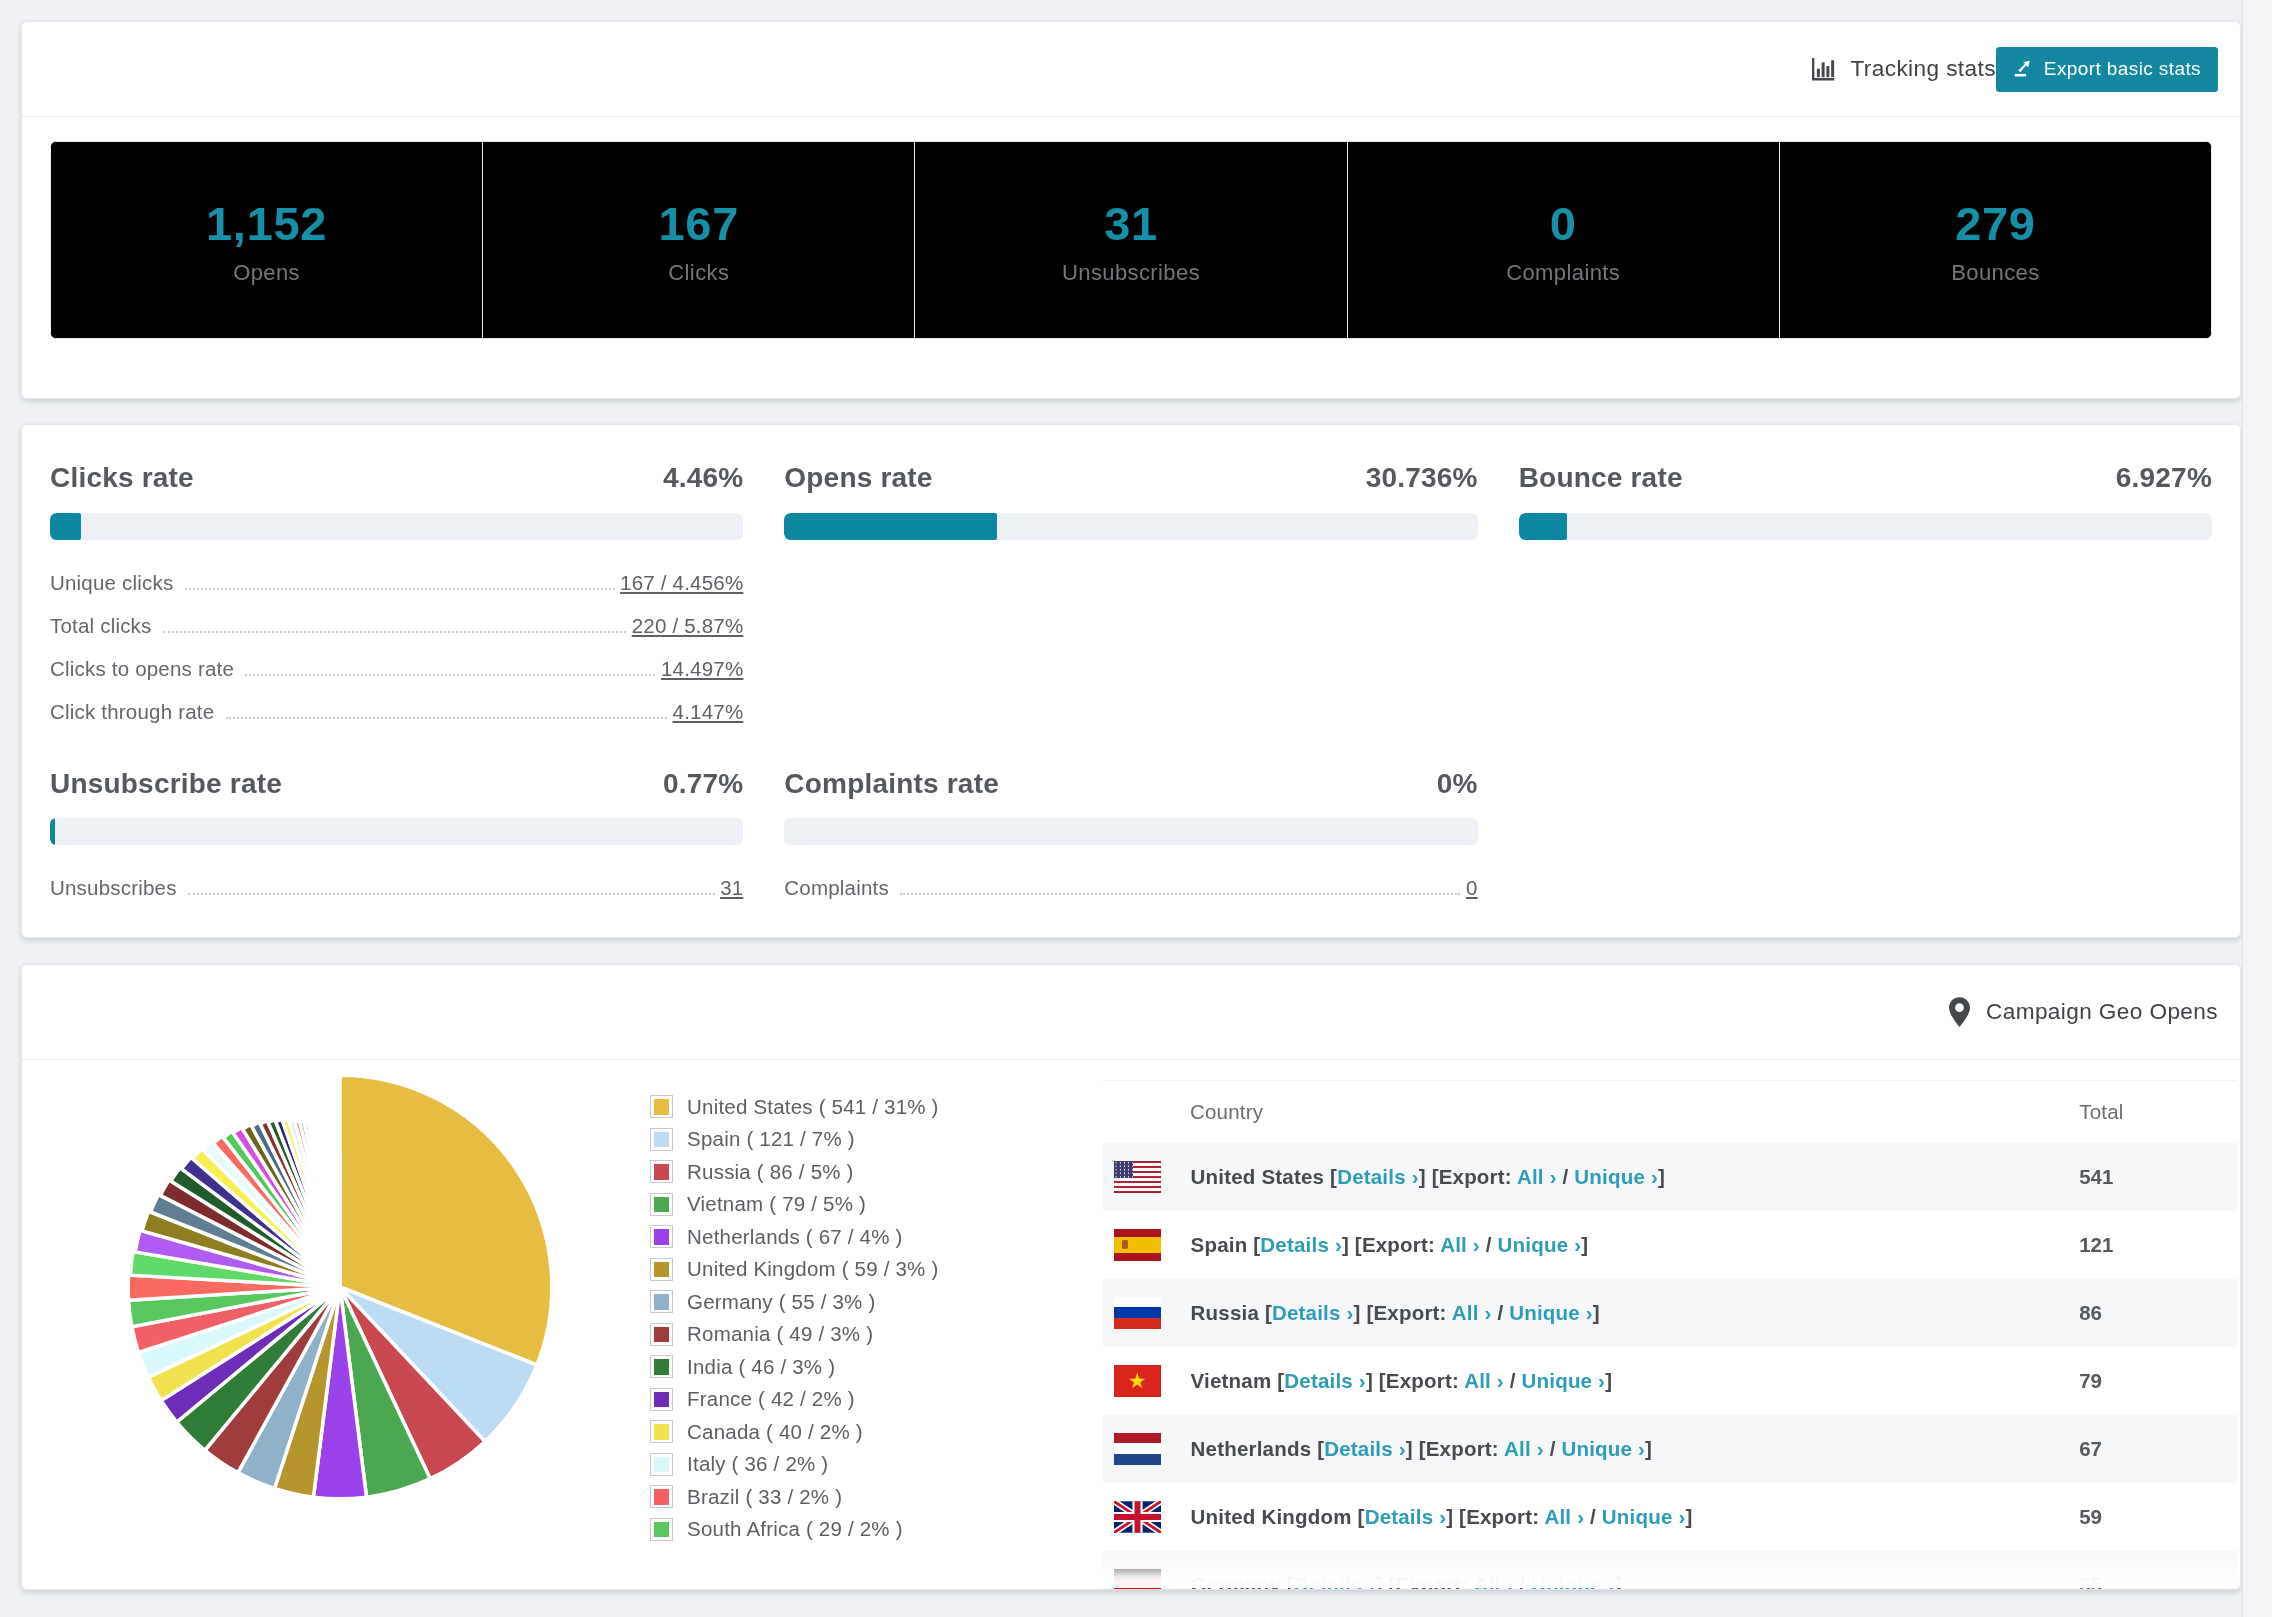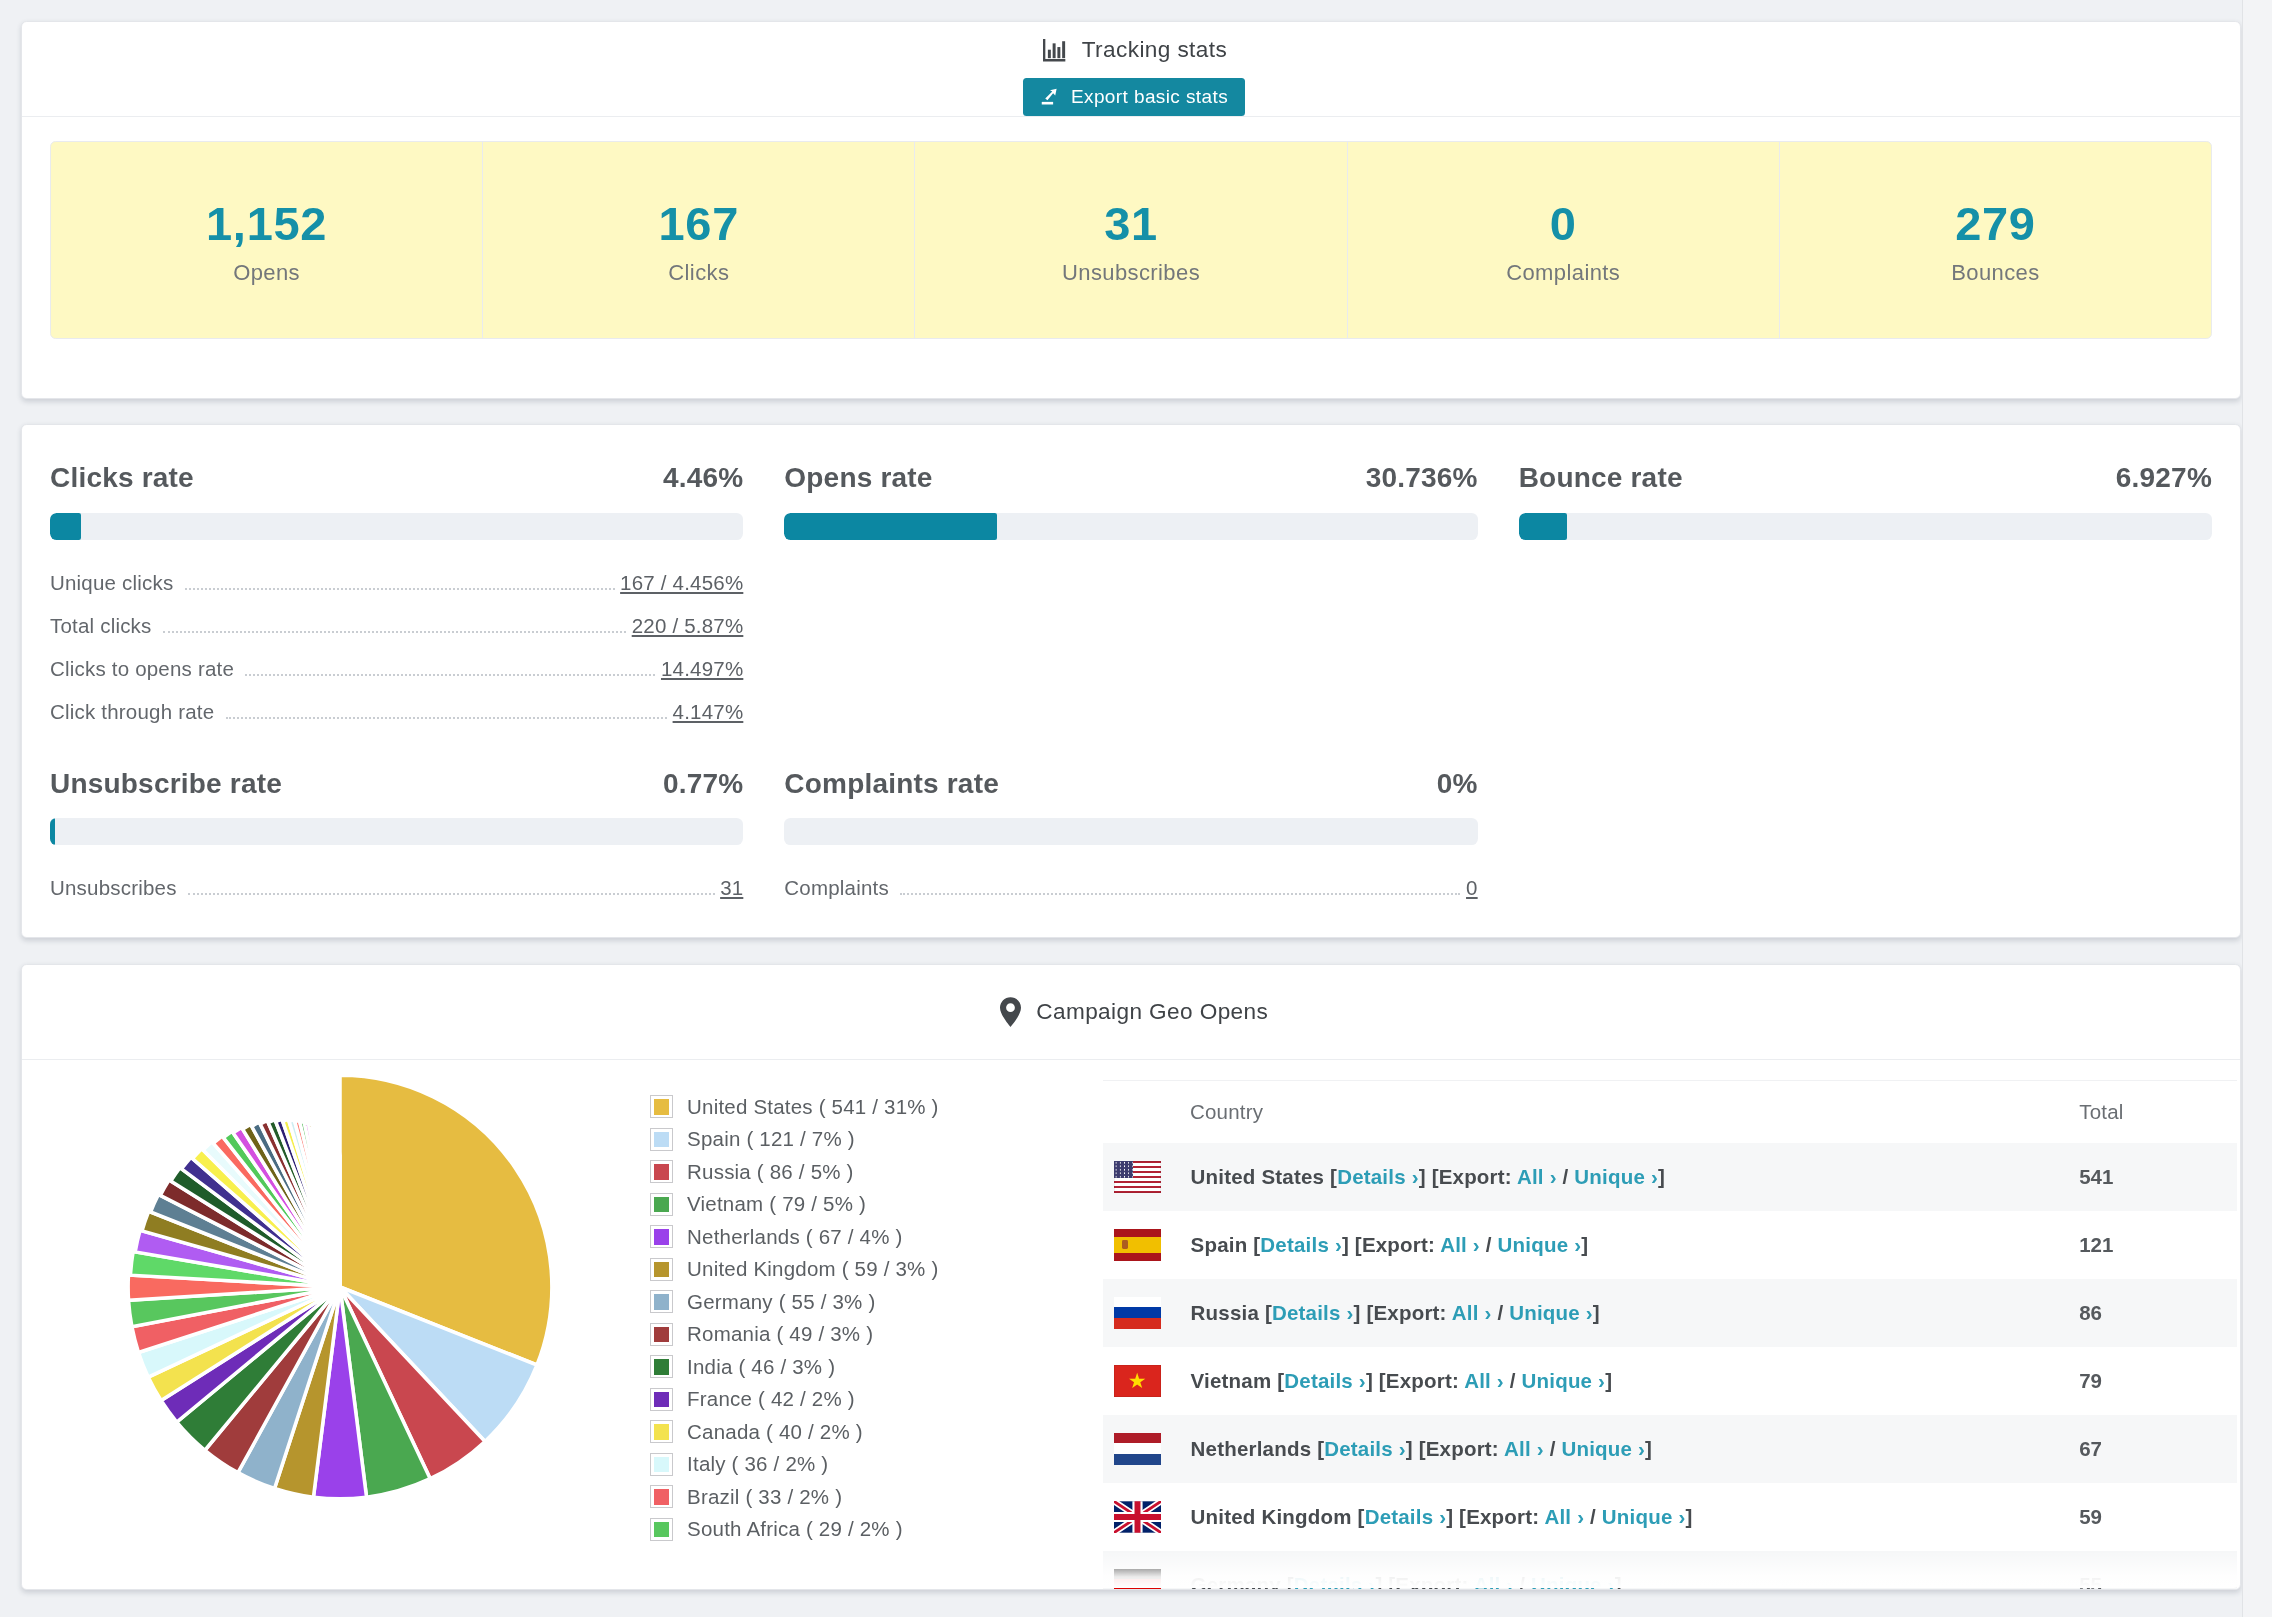--- a/index.html
+++ b/index.html
@@ -11,36 +11,36 @@
   }
   .page{padding:21px 0 0 21px;width:2220px;}
   .card{
     background:#fff;border:0.7px solid #e4e6ea;border-radius:5.6px;
     box-shadow:0 2.1px 5px rgba(40,50,70,.16);
     margin-bottom:25.4px;box-sizing:border-box;position:relative;
   }
   
   .card-header{
     height:94px;padding:0 22px 0 28px;display:flex;align-items:center;
-    justify-content:center;border-bottom:0.7px solid #ebedf0;flex-direction:column;
+    justify-content:flex-end;border-bottom:0.7px solid #ebedf0;
   }
   .header-left{display:flex;align-items:center;gap:15.5px;}
   .card-title{font-size:22.6px;font-weight:400;color:#3f4347;letter-spacing:0.4px;}
   .hdr-icon{display:inline-flex;align-items:center;color:#44484c;}
   
   .export-btn{
     display:flex;align-items:center;gap:10px;border:none;cursor:pointer;
     background:#1488a0;color:#fff;font-size:19px;letter-spacing:0.4px;
     font-family:inherit;padding:0 17px;height:45px;border-radius:3.5px;
   }
   
   .card1{height:378px;}
   .stats-row{
     display:flex;margin:24px 28px 0;height:196px;
-    border:0.7px solid #e9ebee;border-radius:5.6px;overflow:hidden;background:#fef9c3;
+    border:0.7px solid #e9ebee;border-radius:5.6px;overflow:hidden;background:#000000;
   }
   .stat-box{flex:1;text-align:center;padding-top:58px;border-right:0.7px solid #e9ebee;box-sizing:border-box;}
   .stat-box:last-child{border-right:none;}
   .stat-value{font-size:47px;font-weight:700;color:#1590a8;letter-spacing:0.7px;line-height:1;}
   .stat-label{font-size:22px;color:#73777b;margin-top:12.7px;letter-spacing:0.4px;}
   
   .card2{height:514px;padding:37px 28px 0;}
   .rates-grid{display:grid;grid-template-columns:repeat(3,1fr);column-gap:41px;row-gap:44px;}
   .rate-head{display:flex;justify-content:space-between;align-items:baseline;margin-bottom:18.4px;}
   .rate-title,.rate-value{font-size:28px;font-weight:700;color:#55595d;letter-spacing:0.2px;}

